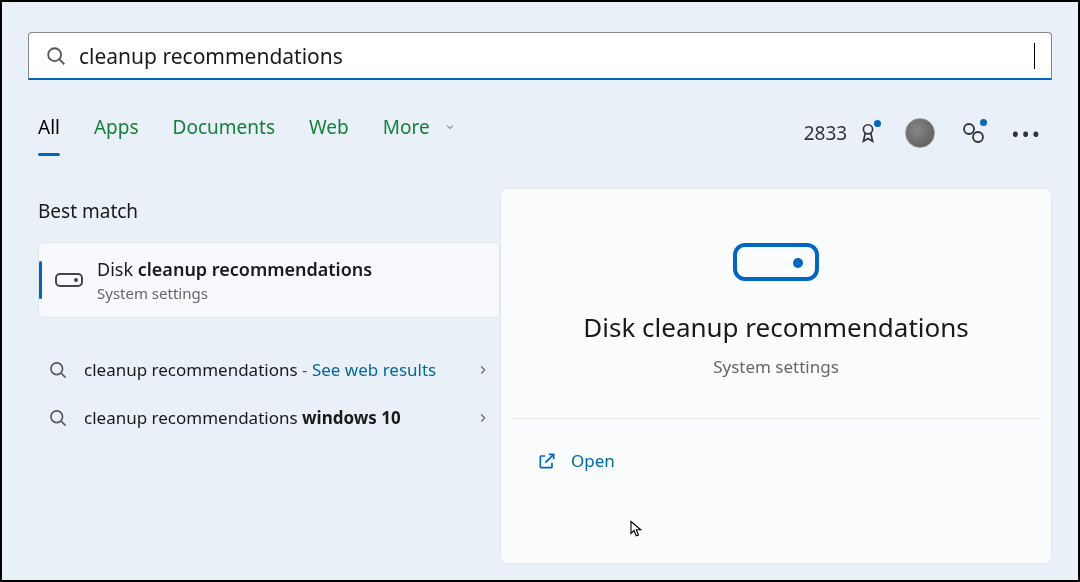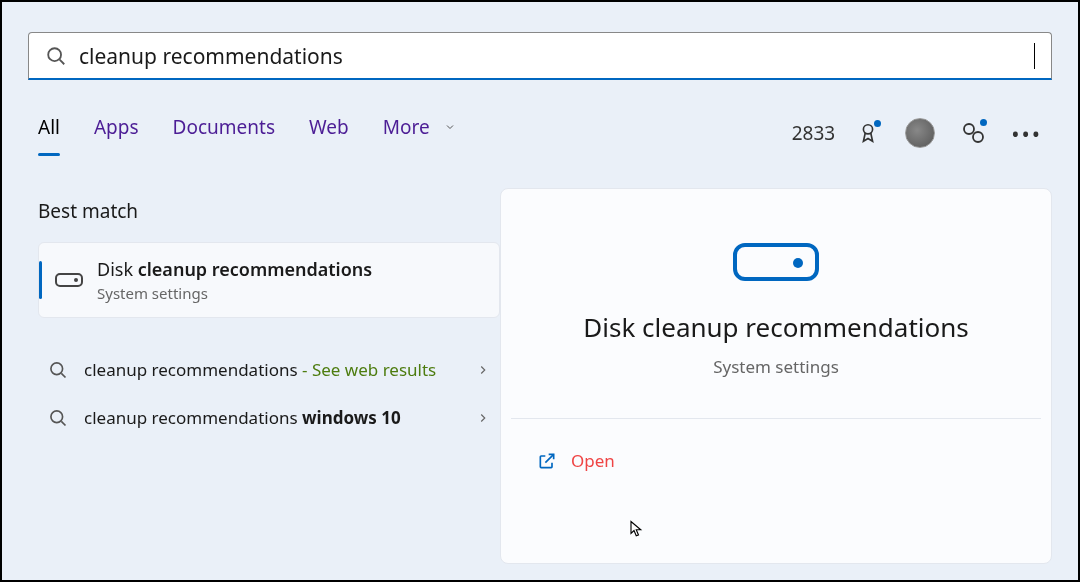--- a/index.html
+++ b/index.html
@@ -5,28 +5,28 @@
     * { box-sizing: border-box; margin: 0; padding: 0; font-family: "Segoe UI", system-ui, sans-serif; }
     body { width: 1080px; height: 582px; background: #eaf0f8; overflow: hidden; border: 2px solid #000; position: relative; }
 
     .search-bar { position: absolute; top: 30px; left: 26px; right: 26px; height: 48px; background: #fff; border: 1px solid #888; border-bottom: 2px solid #0067c0; border-radius: 4px 4px 0 0; display: flex; align-items: center; padding: 0 16px; }
     .search-icon-svg { width: 22px; height: 22px; margin-right: 12px; color: #555; }
     .search-input { flex: 1; border: none; outline: none; font-size: 21px; color: #1a1a1a; background: transparent; }
     .caret { width: 1px; height: 26px; background: #000; display: inline-block; margin-left: -2px; }
 
     .filter-row { position: absolute; top: 112px; left: 36px; right: 36px; display: flex; align-items: center; }
     .filter-tabs { display: flex; gap: 34px; align-items: center; }
-    .filter-tab { font-size: 19px; color: #4c1d95; cursor: pointer; padding-bottom: 12px; position: relative; }
+    .filter-tab { font-size: 19px; color: #15803d; cursor: pointer; padding-bottom: 12px; position: relative; }
     .filter-tab.active { color: #000000; font-weight: 400; }
     .filter-tab.active::after { content: ""; position: absolute; left: 0; right: 0; bottom: -4px; height: 3px; background: #0067c0; border-radius: 2px; width: 22px; }
     .filter-tab.more { display: flex; align-items: center; gap: 14px; }
     .chev { width: 12px; height: 12px; }
 
     .right-controls { margin-left: auto; display: flex; align-items: center; gap: 26px; }
-    .points { display: flex; align-items: center; gap: 22px; font-size: 19px; color: #333; }
+    .points { display: flex; align-items: center; gap: 10px; font-size: 19px; color: #333; }
     .medal-icon { width: 22px; height: 22px; position: relative; }
     .dot-notif { position: absolute; top: -2px; right: -2px; width: 7px; height: 7px; border-radius: 50%; background: #0067c0; }
     .avatar { width: 30px; height: 30px; border-radius: 50%; background: radial-gradient(circle at 40% 40%, #888, #555); border: 1px solid #999; }
     .chat-icon { width: 24px; height: 24px; position: relative; }
     .more-dots { font-size: 22px; color: #333; letter-spacing: 2px; cursor: pointer; }
 
     .left-pane { position: absolute; top: 196px; left: 36px; width: 462px; }
     .section-header { font-size: 19px; font-weight: 400; color: #1a1a1a; margin-bottom: 18px; }
 
     .best-match-card { background: #f7f9fc; border: 1px solid #e3e7ee; border-radius: 6px; padding: 14px 16px; display: flex; align-items: center; gap: 14px; position: relative; margin-bottom: 28px; }
@@ -35,32 +35,32 @@
     .disk-mini-icon::after { content: ""; position: absolute; right: 3px; top: 3px; width: 4px; height: 4px; border-radius: 50%; background: #444; }
     .best-title { font-size: 18px; color: #1a1a1a; }
     .best-title .bold { font-weight: 600; }
     .best-sub { font-size: 15px; color: #666; margin-top: 2px; }
 
     .web-item { display: flex; align-items: center; gap: 16px; padding: 12px 10px; cursor: pointer; }
     .web-item .web-icon-svg { width: 20px; height: 20px; color: #555; flex-shrink: 0; }
     .web-text { flex: 1; font-size: 17px; color: #1a1a1a; line-height: 1.4; }
     .web-text .term { font-weight: 400; }
     .web-text .bold { font-weight: 700; }
-    .web-text .suffix { color: #4d7c0f; font-weight: 400; }
+    .web-text .suffix { color: #0369a1; font-weight: 400; }
     .chev-right { width: 14px; height: 14px; color: #666; flex-shrink: 0; }
 
     .right-pane { position: absolute; top: 186px; right: 26px; width: 552px; height: 376px; background: #fbfcfe; border: 1px solid #e3e7ee; border-radius: 8px; padding: 54px 30px 0 30px; text-align: center; }
     .disk-big-icon { width: 86px; height: 38px; border: 4px solid #0067c0; border-radius: 12px; margin: 0 auto 28px; position: relative; }
     .disk-big-icon::after { content: ""; position: absolute; right: 12px; top: 11px; width: 10px; height: 10px; border-radius: 50%; background: #0067c0; }
     .detail-title { font-size: 26px; font-weight: 400; color: #1a1a1a; margin-bottom: 10px; }
     .detail-sub { font-size: 17px; color: #666; margin-bottom: 40px; }
     .divider { height: 1px; background: #e3e7ee; margin: 0 -20px 20px; }
     .open-row { display: flex; align-items: center; gap: 14px; padding: 10px 6px; cursor: pointer; text-align: left; }
     .ext-icon { width: 20px; height: 20px; color: #0067c0; }
-    .open-label { font-size: 17px; color: #ef4444; }
+    .open-label { font-size: 17px; color: #0369a1; }
 
     .cursor-pointer { position: absolute; top: 516px; left: 626px; width: 18px; height: 22px; pointer-events: none; }
   </style>
 </head>
 <body>
 
 <div class="search-bar">
   <svg class="search-icon-svg" viewBox="0 0 24 24" fill="none" stroke="currentColor" stroke-width="2">
       <circle cx="10.5" cy="10.5" r="7"></circle>
       <line x1="21" y1="21" x2="16" y2="16"></line>

